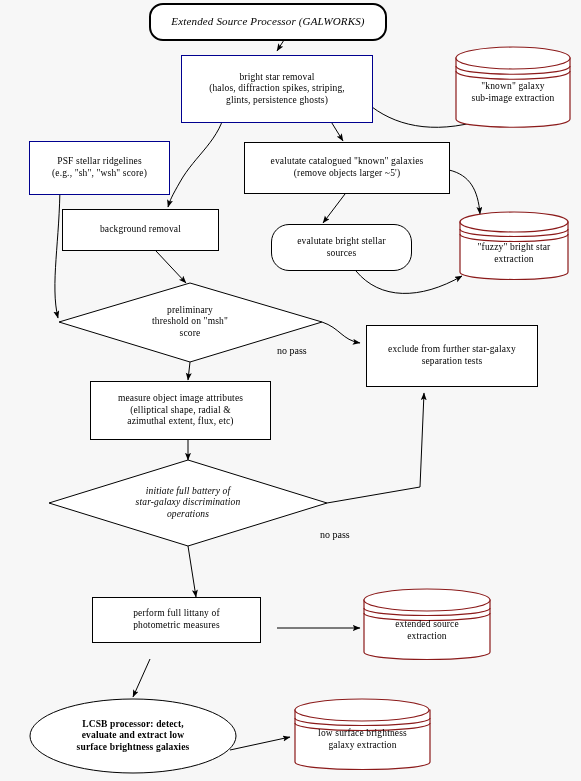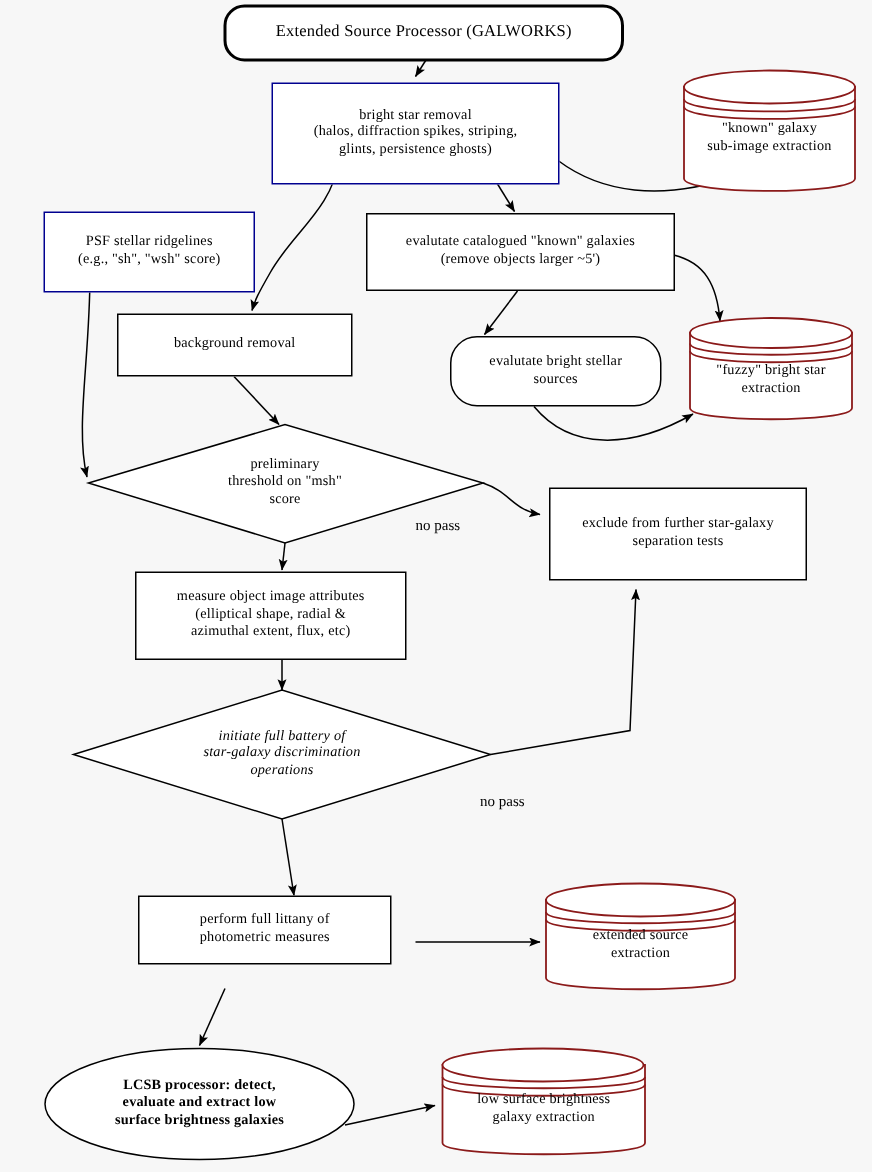--- a/index.html
+++ b/index.html
@@ -152,21 +152,21 @@
     </g>
 
     <g stroke="#8b1a1a" stroke-width="1.2" fill="#ffffff">
       <path d="M295,710 L295,762 C295,772 430,772 430,762 L430,710 Z"></path>
       <ellipse cx="362" cy="710" rx="67" ry="11"></ellipse>
       <path d="M295,718 C295,728 430,728 430,718" fill="none"></path>
       <path d="M295,723 C295,733 430,733 430,723" fill="none"></path>
     </g>
   </svg>
 
-  <div class="node rounded" style="left:149px; top:3px; width:267px; height:38px;">
+  <div class="node rounded" style="left:149px; top:3px; width:238px; height:38px;font-style:italic;">
     <span class="txt" style="font-size:11px;">Extended Source Processor (GALWORKS)</span>
   </div>
 
   <div class="node box-blue" style="left:181px; top:55px; width:192px; height:68px;">
     <span class="txt">bright star removal
 (halos, diffraction spikes, striping,
 glints, persistence ghosts)</span>
   </div>
 
   <div class="node db" style="left:456px; top:62px; width:114px; height:62px;">
@@ -177,25 +177,25 @@
   <div class="node box-blue" style="left:9px; top:141px; width:141px; height:54px;margin-left:20px;">
     <span class="txt">PSF stellar ridgelines
 (e.g., "sh", "wsh" score)</span>
   </div>
 
   <div class="node box" style="left:244px; top:142px; width:206px; height:52px;">
     <span class="txt">evalutate catalogued "known" galaxies
 (remove objects larger ~5')</span>
   </div>
 
-  <div class="node box" style="left:78px; top:209px; width:157px; height:42px;">
+  <div class="node box" style="left:62px; top:209px; width:157px; height:42px;">
     <span class="txt">background removal</span>
   </div>
 
-  <div class="node box" style="left:300px; top:224px; width:141px; height:47px;border-radius:18px;">
+  <div class="node box" style="left:271px; top:224px; width:141px; height:47px;border-radius:18px;">
     <span class="txt">evalutate bright stellar
 sources</span>
   </div>
 
   <div class="node db" style="left:460px; top:228px; width:108px; height:52px;">
     <span class="txt">"fuzzy" bright star
 extraction</span>
   </div>
 
   <div class="node diamond" style="left:110px; top:298px; width:160px; height:48px;">

